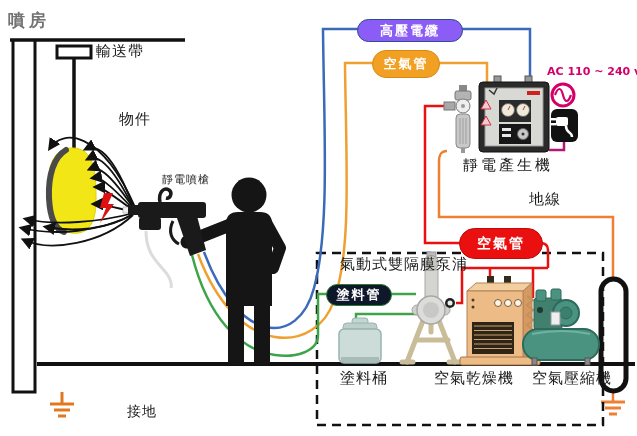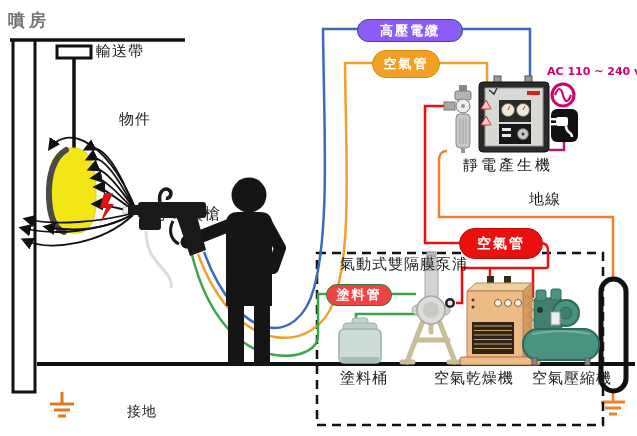--- a/index.html
+++ b/index.html
@@ -5,33 +5,33 @@
   html,body{margin:0;padding:0;background:#fff;}
   #stage{position:relative;width:637px;height:436px;background:#fff;overflow:hidden;
          font-family:"DejaVu Sans",sans-serif;border-bottom:2px solid #c9c9c9;}
   svg{position:absolute;left:0;top:0;}
   .lbl{position:absolute;color:#1a1a1a;font-size:15px;letter-spacing:1px;white-space:nowrap;z-index:5;}
   .pill{position:absolute;display:flex;align-items:center;justify-content:center;
         color:#fff;font-weight:bold;border-radius:999px;z-index:5;letter-spacing:2px;}
   #title{left:8px;top:9px;font-size:17px;letter-spacing:4px;font-weight:bold;color:#737373;}
   #lbl-conveyor{left:96px;top:42px;}
   #lbl-workpiece{left:76px;top:110px;padding-left:43px;}
-  #lbl-gun{left:153px;top:172px;font-size:16px;margin-top:32px;}
+  #lbl-gun{left:162px;top:172px;font-size:11px;}
   #lbl-generator{left:463px;top:156px;letter-spacing:3px;}
   #lbl-groundwire{left:529px;top:190px;}
   #lbl-pump{left:340px;top:255px;}
   #lbl-bucket{left:340px;top:369px;}
   #lbl-dryer{left:434px;top:369px;text-align:center;}
   #lbl-compressor{left:516px;top:369px;margin-left:16px;}
   #lbl-earth{left:127px;top:403px;font-size:14px;}
   #lbl-ac{left:547px;top:65px;font-size:11px;font-weight:bold;color:#d4006a;letter-spacing:0;}
   #pill-hv{left:357px;top:19px;width:104px;height:21px;background:#8b5cf6;border:1px solid #2a4f8c;font-size:13px;}
   #pill-airtop{left:372px;top:50px;width:66px;height:26px;background:#f2a024;border:1px solid #d88a10;font-size:13px;}
   #pill-airred{left:459px;top:228px;width:82px;height:29px;background:#ea1010;border:1px solid #c00a0a;font-size:14px;}
-  #pill-paint{left:326px;top:284px;width:64px;height:20px;background:#ef4444;border:1px solid #2c7a33;font-size:13px;}
+  #pill-paint{left:326px;top:284px;width:64px;height:20px;background:#0f172a;border:1px solid #2c7a33;font-size:13px;}
 </style>
 </head>
 <body>
 
 <div id="stage">
 
   <svg width="637" height="436" viewBox="0 0 637 436">
     <defs>
       <marker id="ah" markerWidth="7" markerHeight="7" refX="5" refY="3.5" orient="auto">
         <path d="M0,0 L7,3.5 L0,7 Z" fill="#111"></path>

